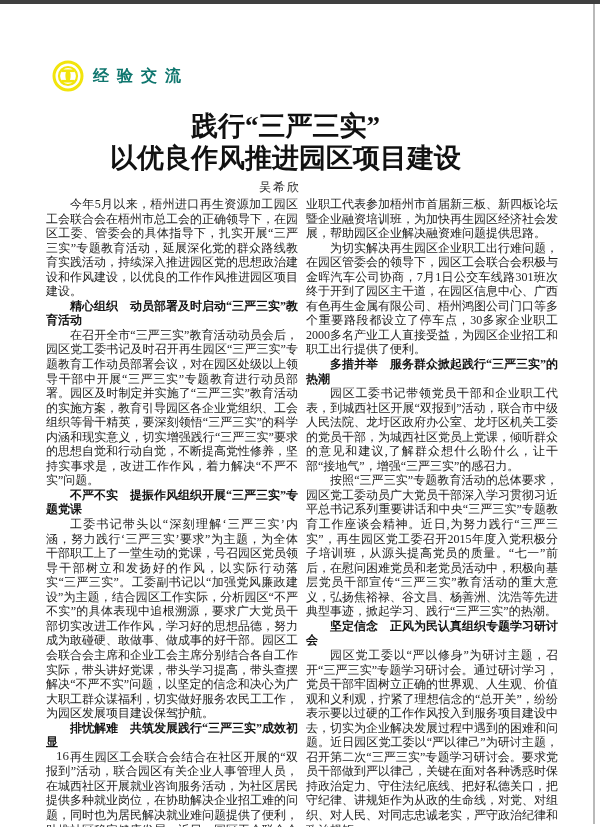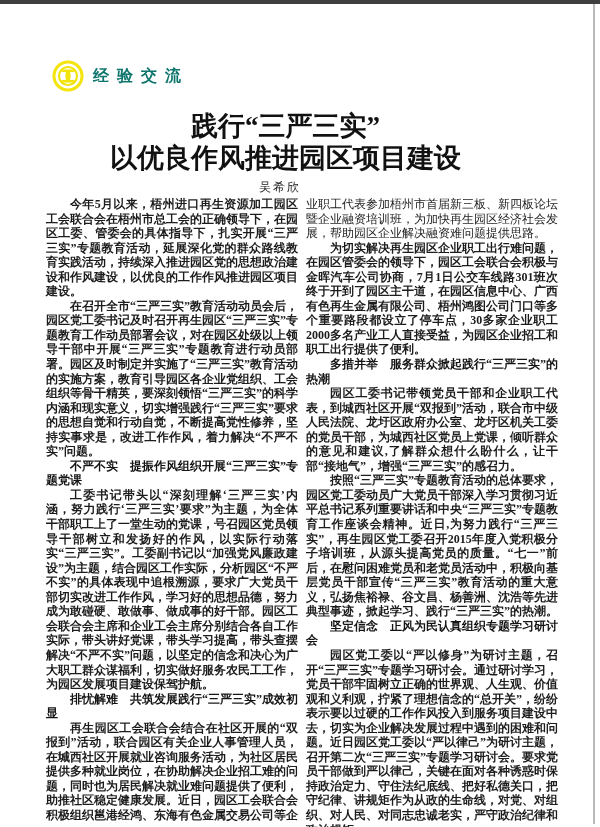--- a/index.html
+++ b/index.html
@@ -28,21 +28,21 @@
   }
 
   .col{
     position:absolute;top:197px;width:252px;
     font-size:12px;line-height:14.55px;
     text-align:justify;text-justify:inter-ideograph;
     color:#1c1c1c;
   }
   .col-left{left:46px;}
   .col-right{left:306px;}
-  .para{margin:0;text-indent:2em;font-weight:bold;}
+  .para{margin:0;text-indent:2em;}
   .para-cont{margin:0;text-indent:0;}
   .heading{margin:0;text-indent:2em;font-weight:bold;color:#141414;}
 
   .page-number{position:absolute;left:56px;top:748px;font-size:13px;color:#2a2a2a;}
 </style>
 </head>
 <body>
 
 <div class="top-band"></div>
 <div class="right-edge"></div>
@@ -62,20 +62,21 @@
 
 <div class="article-title">
   <div>践行“三严三实”</div>
   <div>以优良作风推进园区项目建设</div>
 </div>
 
 <div class="article-author">吴希欣</div>
 
 <div class="col col-left">
   <p class="para">今年5月以来，梧州进口再生资源加工园区工会联合会在梧州市总工会的正确领导下，在园区工委、管委会的具体指导下，扎实开展“三严三实”专题教育活动，延展深化党的群众路线教育实践活动，持续深入推进园区党的思想政治建设和作风建设，以优良的工作作风推进园区项目建设。</p>
+  <p class="heading">精心组织　动员部署及时启动“三严三实”教育活动</p>
   <p class="para">在召开全市“三严三实”教育活动动员会后，园区党工委书记及时召开再生园区“三严三实”专题教育工作动员部署会议，对在园区处级以上领导干部中开展“三严三实”专题教育进行动员部署。园区及时制定并实施了“三严三实”教育活动的实施方案，教育引导园区各企业党组织、工会组织等骨干精英，要深刻领悟“三严三实”的科学内涵和现实意义，切实增强践行“三严三实”要求的思想自觉和行动自觉，不断提高党性修养，坚持实事求是，改进工作作风，着力解决“不严不实”问题。</p>
   <p class="heading">不严不实　提振作风组织开展“三严三实”专题党课</p>
   <p class="para">工委书记带头以“深刻理解‘三严三实’内涵，努力践行‘三严三实’要求”为主题，为全体干部职工上了一堂生动的党课，号召园区党员领导干部树立和发扬好的作风，以实际行动落实“三严三实”。工委副书记以“加强党风廉政建设”为主题，结合园区工作实际，分析园区“不严不实”的具体表现中追根溯源，要求广大党员干部切实改进工作作风，学习好的思想品德，努力成为敢碰硬、敢做事、做成事的好干部。园区工会联合会主席和企业工会主席分别结合各自工作实际，带头讲好党课，带头学习提高，带头查摆解决“不严不实”问题，以坚定的信念和决心为广大职工群众谋福利，切实做好服务农民工工作，为园区发展项目建设保驾护航。</p>
   <p class="heading">排忧解难　共筑发展践行“三严三实”成效初显</p>
   <p class="para">再生园区工会联合会结合在社区开展的“双报到”活动，联合园区有关企业人事管理人员，在城西社区开展就业咨询服务活动，为社区居民提供多种就业岗位，在协助解决企业招工难的问题，同时也为居民解决就业难问题提供了便利，助推社区稳定健康发展。近日，园区工会联合会积极组织邕港经鸿、东海有色金属交易公司等企</p>
 </div>
 
 <div class="col col-right">
   <p class="para-cont">业职工代表参加梧州市首届新三板、新四板论坛暨企业融资培训班，为加快再生园区经济社会发展，帮助园区企业解决融资难问题提供思路。</p>
   <p class="para">为切实解决再生园区企业职工出行难问题，在园区管委会的领导下，园区工会联合会积极与金晖汽车公司协商，7月1日公交车线路301班次终于开到了园区主干道，在园区信息中心、广西有色再生金属有限公司、梧州鸿图公司门口等多个重要路段都设立了停车点，30多家企业职工2000多名产业工人直接受益，为园区企业招工和职工出行提供了便利。</p>

